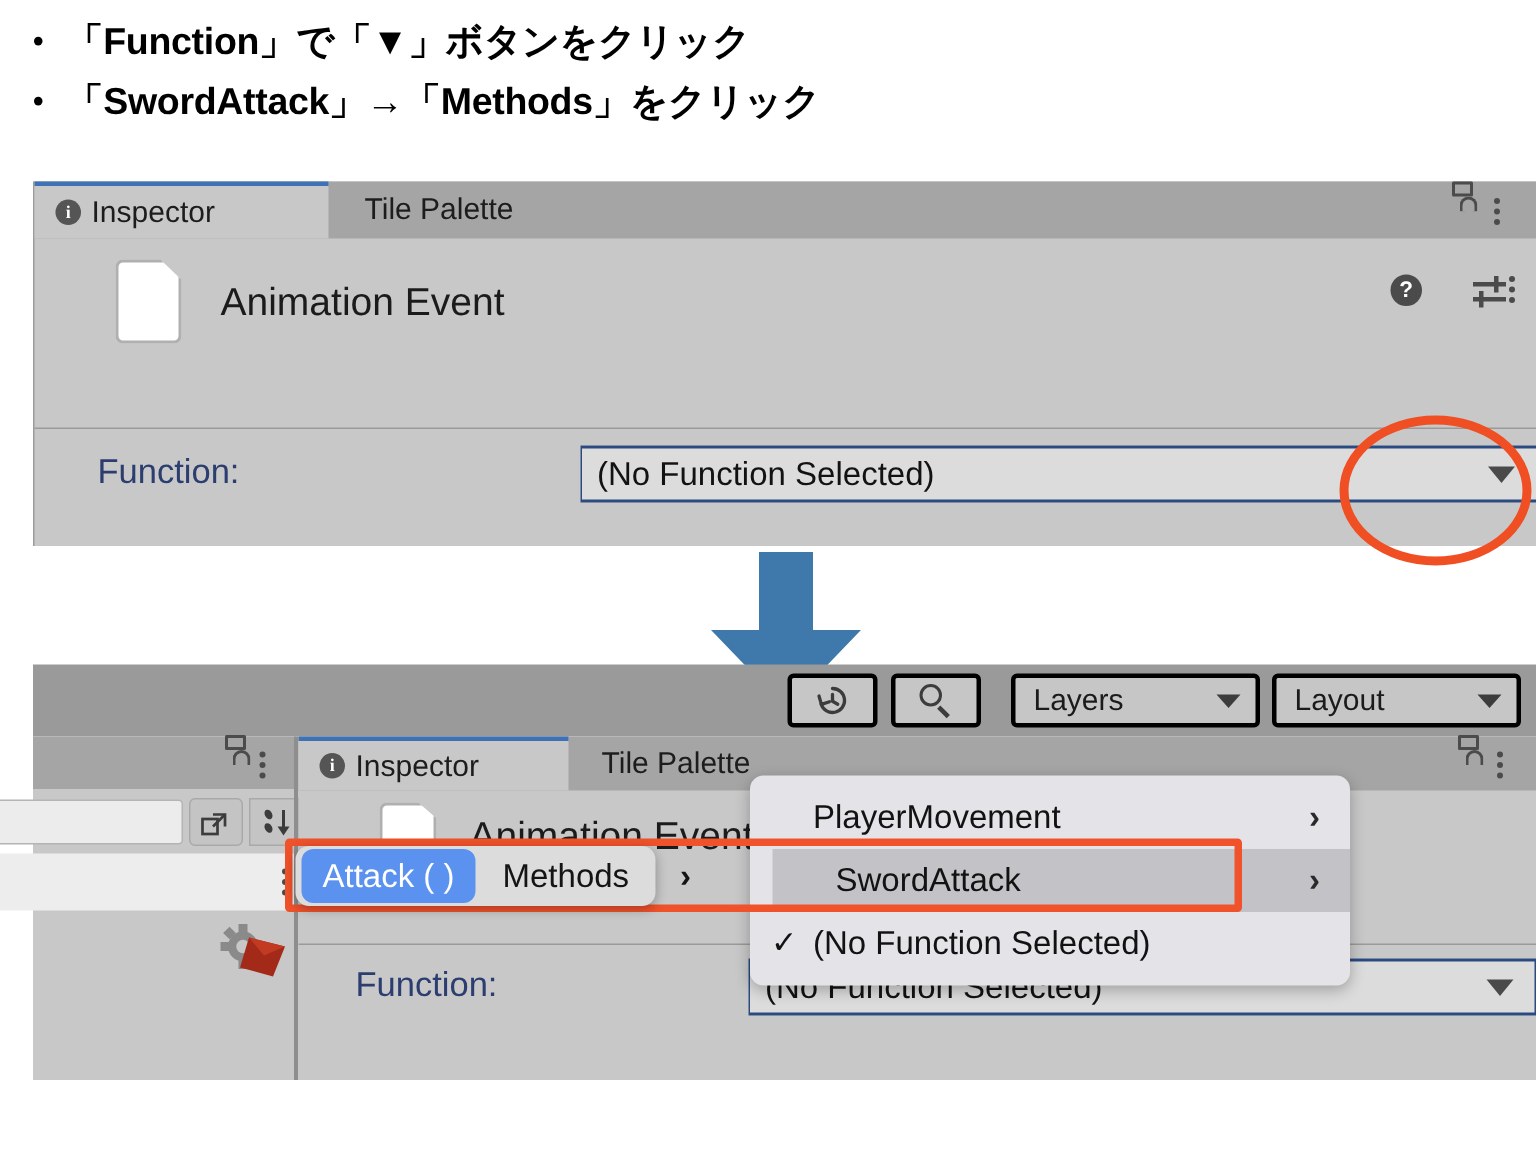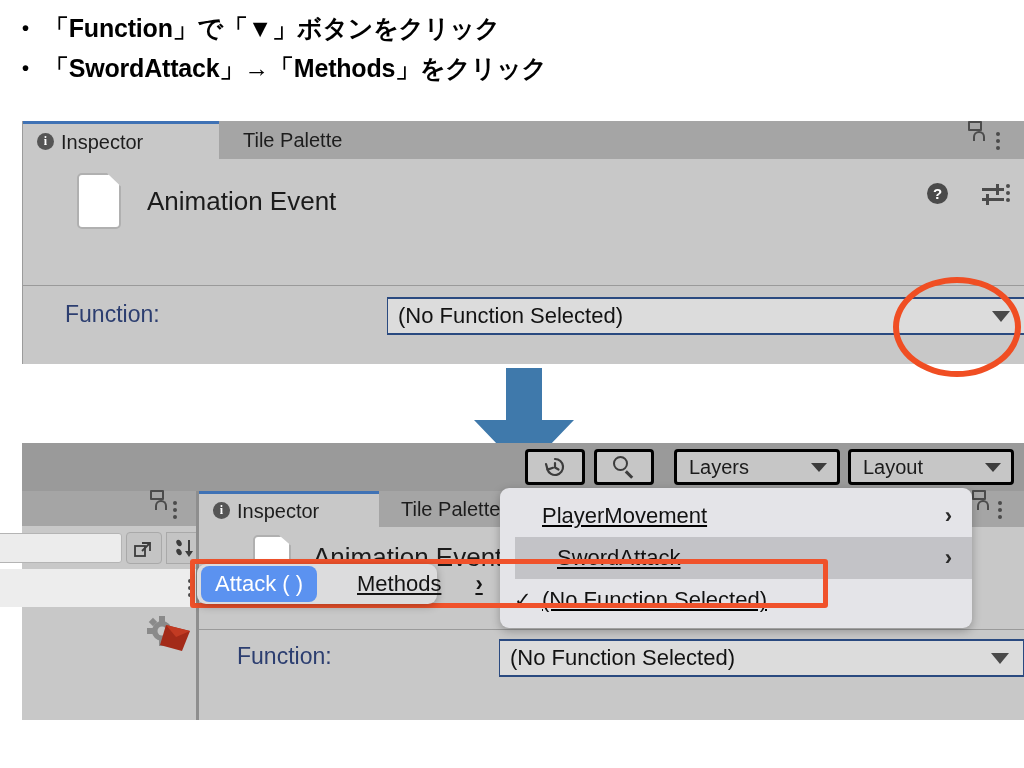--- a/index.html
+++ b/index.html
@@ -149,29 +149,29 @@
   }
   .menu-item .check {
     position: absolute; left: 14px; top: 50%; transform: translateY(-50%);
     font-size: 21px; color: #121212;
   }
 
   
   .submenu {
     position: absolute; background: #dcdcdd; border-radius: 9px;
     box-shadow: 0 2px 8px rgba(0,0,0,0.3);
-    display: flex; align-items: center; padding: 4px; gap: 22px;
+    display: flex; align-items: center; padding: 4px;
   }
   .submenu-pill {
     background: #5b92f0; color: #fff; border-radius: 8px;
     font-size: 22px; padding: 5px 14px; white-space: nowrap;
   }
   .submenu-entry {
     display: flex; align-items: flex-end; gap: 34px;
-    font-size: 22px; color: #141414; padding: 0 14px 0 18px; white-space: nowrap; text-decoration: underline;
+    font-size: 22px; color: #141414; padding: 0 14px 0 18px; white-space: nowrap;
   }
   .submenu-entry .chev { font-weight: bold; font-size: 22px; }
 
   
   .lp-field {
     position: absolute; background: #ececec; border: 1px solid #b4b4b4;
     border-radius: 3px;
   }
   .lp-btn {
     position: absolute; background: #c4c4c4; border: 1px solid #a9a9a9;
@@ -378,21 +378,21 @@
 
     <div class="sep-line" style="left:0; top:138px; width:825px;"></div>
 
     <div class="fn-label" style="left:38px; top:152px;">Function:</div>
     <div class="fn-dropdown" style="left:300px; top:148px; width:525px; height:38px;">
       <span>(No Function Selected)</span>
       <span class="caret-down"></span>
     </div>
   </div>
 
-  <div class="popup-menu" style="left:500px; top:488px; width:472px;text-decoration:underline;">
+  <div class="popup-menu" style="left:500px; top:517px; width:400px;">
     <div class="menu-item">
       <span>PlayerMovement</span>
       <span class="chev">›</span>
     </div>
     <div class="menu-item highlighted">
       <span>SwordAttack</span>
       <span class="chev">›</span>
     </div>
     <div class="menu-item">
       <span class="check">✓</span>

